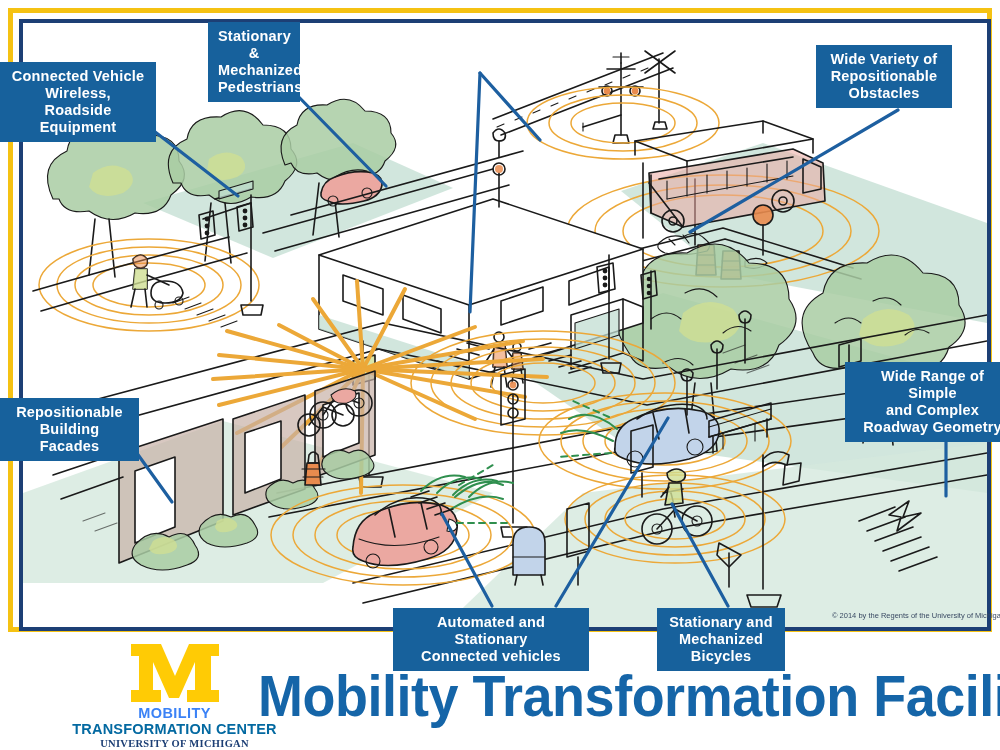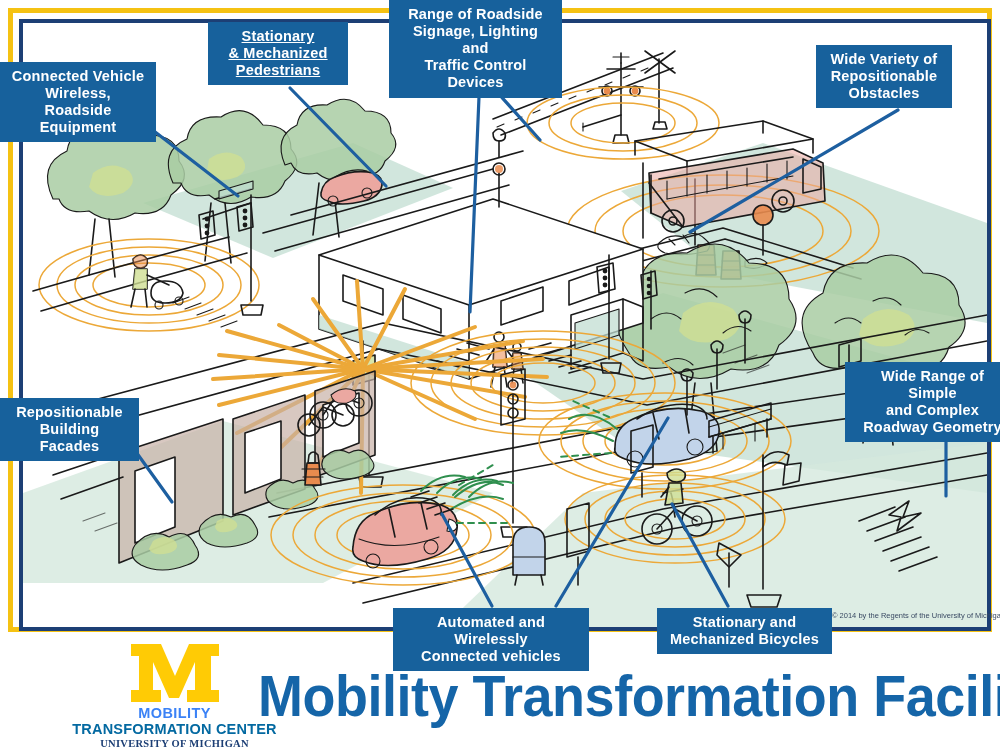--- a/index.html
+++ b/index.html
@@ -27,27 +27,27 @@
 
   
   .callout{
     position:absolute;background:#17619c;color:#ffffff;
     font-weight:bold;text-align:center;line-height:1.18;
     letter-spacing:.2px;z-index:40;
     padding:6px 10px;box-sizing:border-box;
   }
 
   #co-cv        {left:0px;   top:62px;  width:156px; font-size:14.5px;}
-  #co-ped       {left:208px; top:22px;  width:140px; font-size:14.5px;text-decoration:underline;}
+  #co-ped       {left:208px; top:22px;  width:92px; font-size:14.5px;}
   #co-sign      {left:389px; top:0px;   width:173px; font-size:14.5px;}
   #co-obst      {left:816px; top:45px;  width:136px; font-size:14.5px;}
   #co-geom      {left:845px; top:362px; width:175px; font-size:14.5px;}
   #co-facade    {left:0px;   top:398px; width:139px; font-size:14.5px;}
   #co-auto      {left:393px; top:608px; width:196px; font-size:14.5px;}
-  #co-bike      {left:657px; top:608px; width:175px; font-size:14.5px;}
+  #co-bike      {left:657px; top:608px; width:128px; font-size:14.5px;}
 
   
   #leaders{position:absolute;left:0;top:0;width:1000px;height:750px;z-index:30;pointer-events:none;}
 
   
   .copyright{
     position:absolute;left:832px;top:611px;
     font-size:7.5px;color:#3a4a63;white-space:nowrap;z-index:35;
     font-family:"Liberation Sans", sans-serif;
   }
@@ -667,32 +667,29 @@
       <line x1="728" y1="606" x2="672" y2="504"></line>
     </g>
   </svg>
 
   <div class="callout" id="co-cv" style="white-space:pre-line">Connected Vehicle
 Wireless, Roadside
 Equipment</div>
   <div class="callout" id="co-ped" style="white-space:pre-line">Stationary
 &amp; Mechanized
 Pedestrians</div>
-  <div class="callout" id="co-sign" style="white-space:pre-line">Range of Roadside
-Signage, Lighting and
-Traffic Control Devices</div>
   <div class="callout" id="co-obst" style="white-space:pre-line">Wide Variety of
 Repositionable
 Obstacles</div>
   <div class="callout" id="co-geom" style="white-space:pre-line">Wide Range of Simple
 and Complex
 Roadway Geometry</div>
   <div class="callout" id="co-facade" style="white-space:pre-line">Repositionable
 Building Facades</div>
-  <div class="callout" id="co-auto" style="white-space:pre-line">Automated and Wirelessly
+  <div class="callout" id="co-auto" style="white-space:pre-line">Automated and Stationary
 Connected vehicles</div>
   <div class="callout" id="co-bike" style="white-space:pre-line">Stationary and
 Mechanized Bicycles</div>
 
   <div class="copyright">© 2014 by the Regents of the University of Michigan</div>
 
   <div class="footer">
 
     <div class="logo-wrap">
       <svg class="logo-m" width="96" height="62" viewBox="0 0 96 62">

